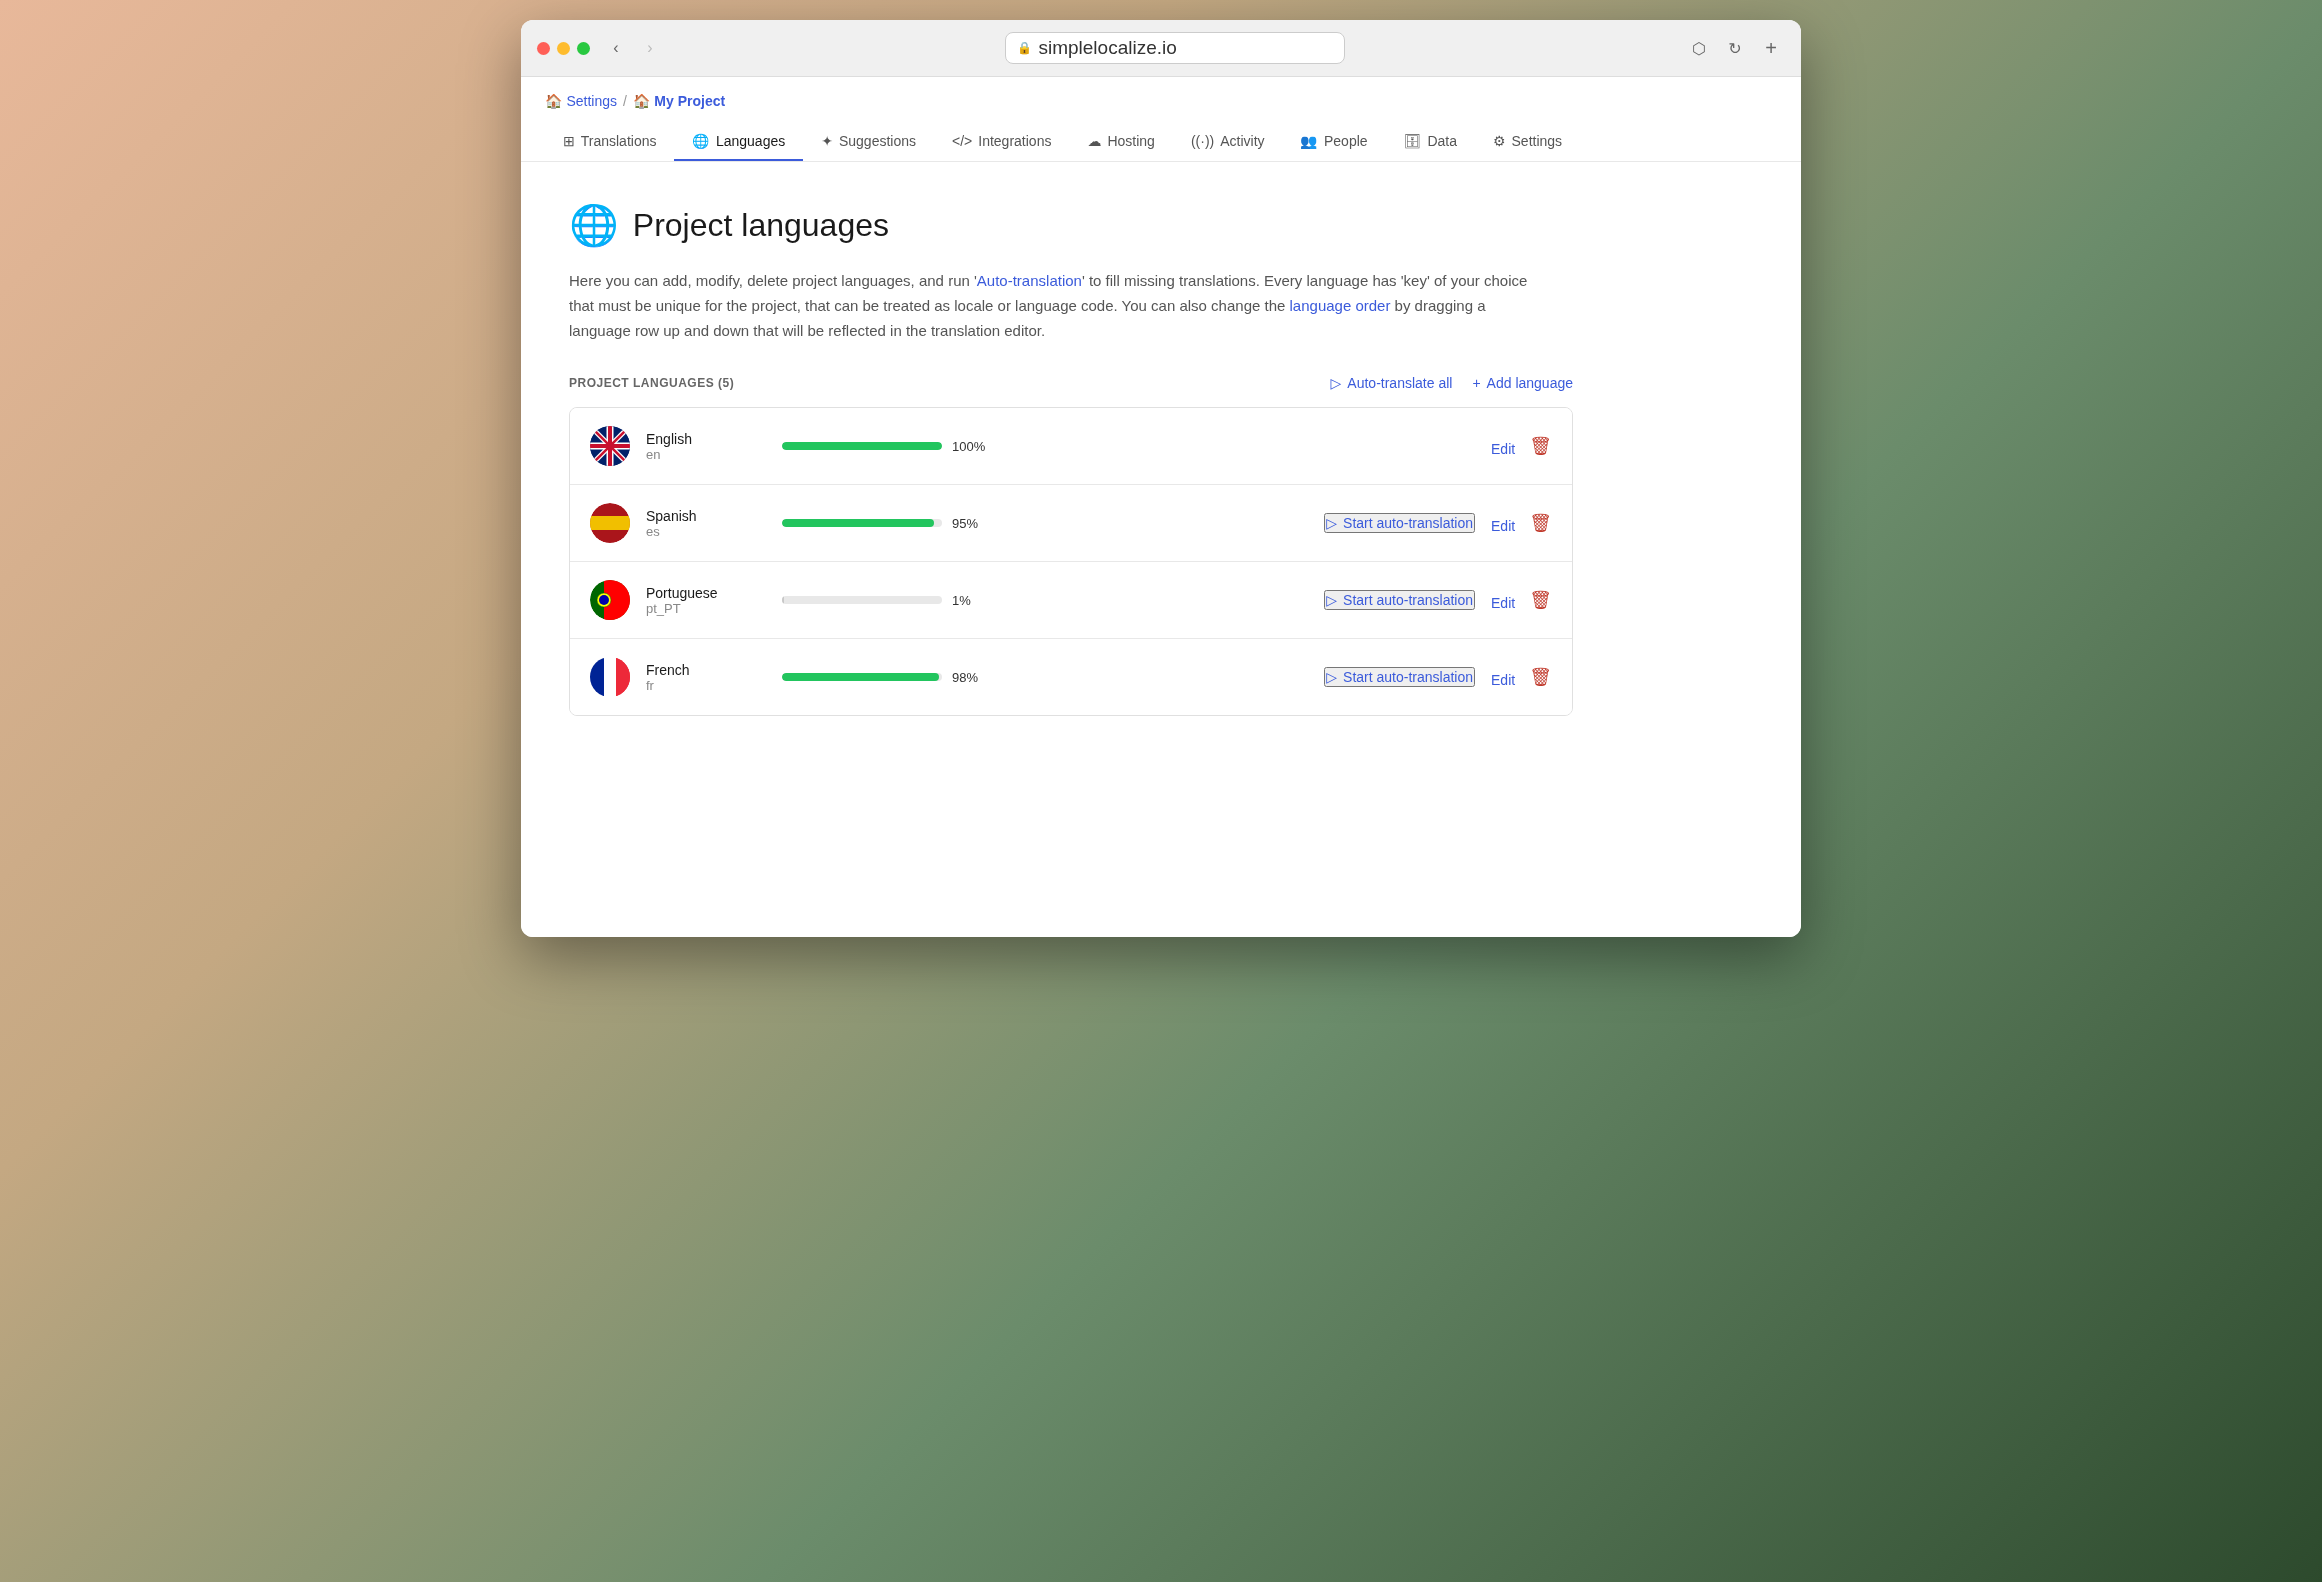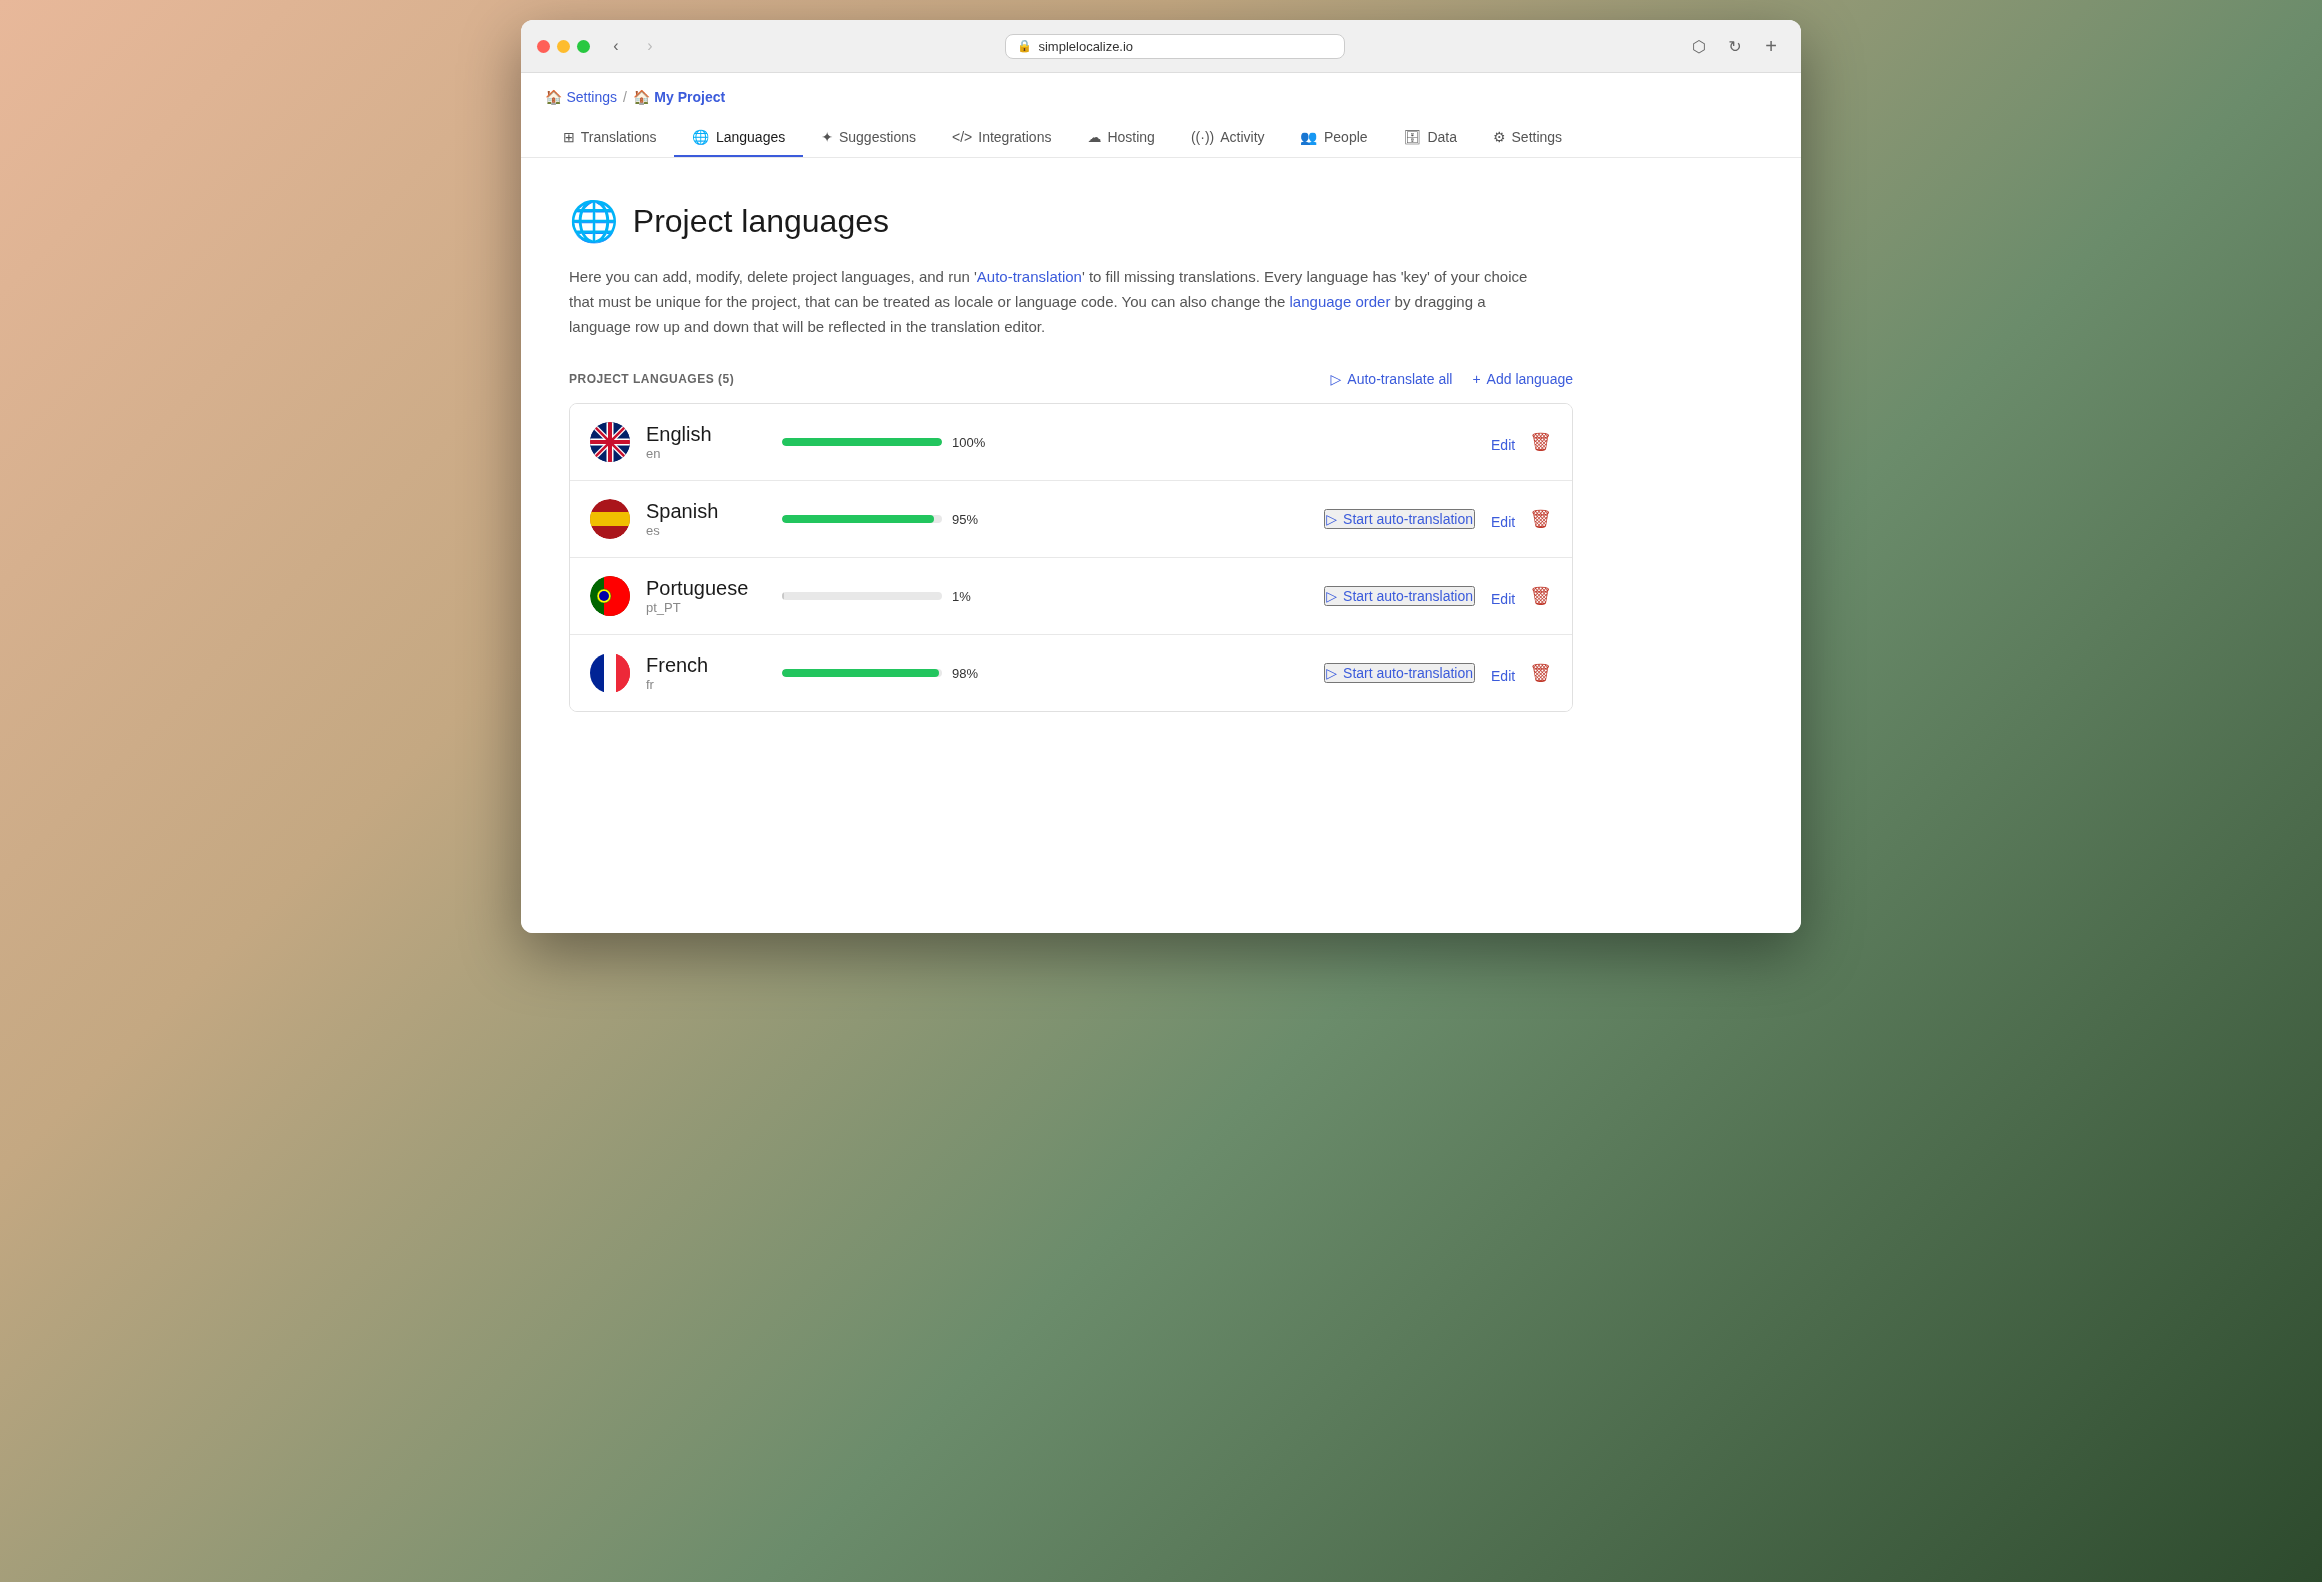--- a/index.html
+++ b/index.html
@@ -239,21 +239,21 @@
       flex-shrink: 0;
       display: flex;
       align-items: center;
       justify-content: center;
       font-size: 26px;
     }
     .language-info {
       min-width: 120px;
     }
     .language-name {
-      font-size: 20px;
+      font-size: 14px;
       font-weight: 500;
       color: #1a1a1a;
     }
     .language-code {
       font-size: 13px;
       color: #888;
     }
     .progress-area {
       flex: 1;
       display: flex;
@@ -321,21 +321,21 @@
       width: 340px;
       display: flex;
       align-items: center;
       gap: 6px;
     }
     .lock-icon {
       color: #888;
       font-size: 12px;
     }
     .addr-text {
-      font-size: 13px;
+      font-size: 19px;
       color: #333;
     }
   </style>
 </head>
 <body>
 
 <div class="browser-window">
 
   <div class="browser-chrome">
     <div class="traffic-lights">

